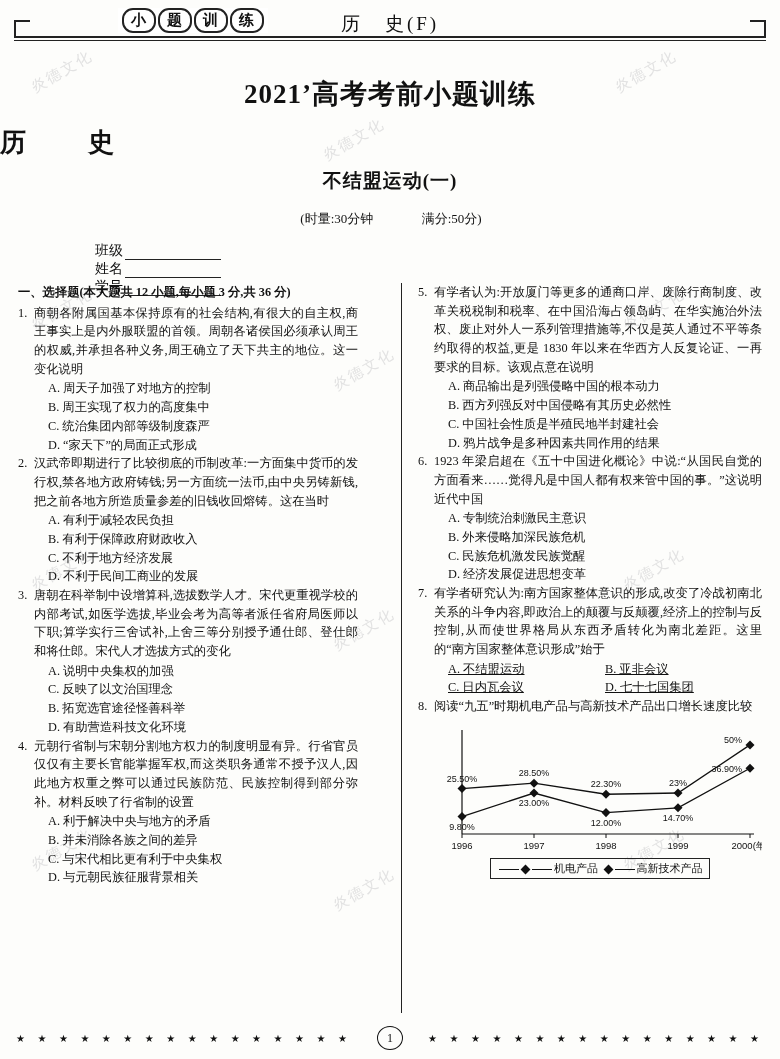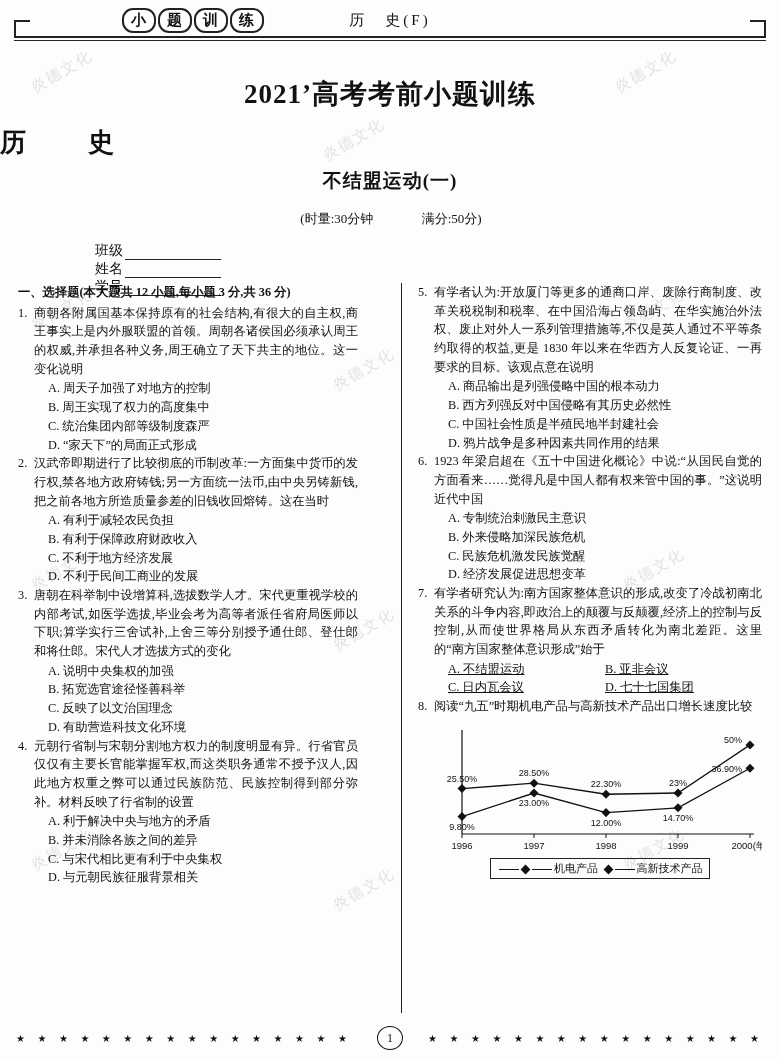--- a/index.html
+++ b/index.html
@@ -54,21 +54,21 @@
     background:#fff;padding:0 4px;
   }
   .badge-box{
     border:2px solid #222;border-radius:11px;
     padding:1px 7px;font-size:15px;font-weight:bold;
     font-family:"Liberation Serif", serif;
     background:#fff;letter-spacing:1px;
   }
   .hdr-title{
     position:absolute;left:0;right:0;top:5px;
-    text-align:center;font-size:15px;letter-spacing:3px;
+    text-align:center;font-size:19px;letter-spacing:3px;
     background:transparent;
   }
   .hdr-title span{background:#fdfdfb;padding:0 10px;}
   
   .title-main{
     position:absolute;top:76px;left:0;right:0;text-align:center;
     font-size:27px;font-weight:bold;letter-spacing:1px;
     font-family:"Liberation Serif", serif;
     z-index:2;
   }
@@ -221,22 +221,22 @@
       <div class="opt">A. 有利于减轻农民负担</div>
       <div class="opt">B. 有利于保障政府财政收入</div>
       <div class="opt">C. 不利于地方经济发展</div>
       <div class="opt">D. 不利于民间工商业的发展</div>
 
       <div class="q">
         <div class="num">3.</div>
         <div class="body">唐朝在科举制中设增算科,选拔数学人才。宋代更重视学校的内部考试,如医学选拔,毕业会考为高等者派任省府局医师以下职;算学实行三舍试补,上舍三等分别授予通仕郎、登仕郎和将仕郎。宋代人才选拔方式的变化</div>
       </div>
       <div class="opt">A. 说明中央集权的加强</div>
+      <div class="opt">C. 反映了以文治国理念</div>
       <div class="opt">B. 拓宽选官途径怪善科举</div>
-      <div class="opt">C. 反映了以文治国理念</div>
       <div class="opt">D. 有助营造科技文化环境</div>
 
       <div class="q">
         <div class="num">4.</div>
         <div class="body">元朝行省制与宋朝分割地方权力的制度明显有异。行省官员仅仅有主要长官能掌握军权,而这类职务通常不授予汉人,因此地方权重之弊可以通过民族防范、民族控制得到部分弥补。材料反映了行省制的设置</div>
       </div>
       <div class="opt">A. 利于解决中央与地方的矛盾</div>
       <div class="opt">B. 并未消除各族之间的差异</div>
       <div class="opt">C. 与宋代相比更有利于中央集权</div>
       <div class="opt">D. 与元朝民族征服背景相关</div>

